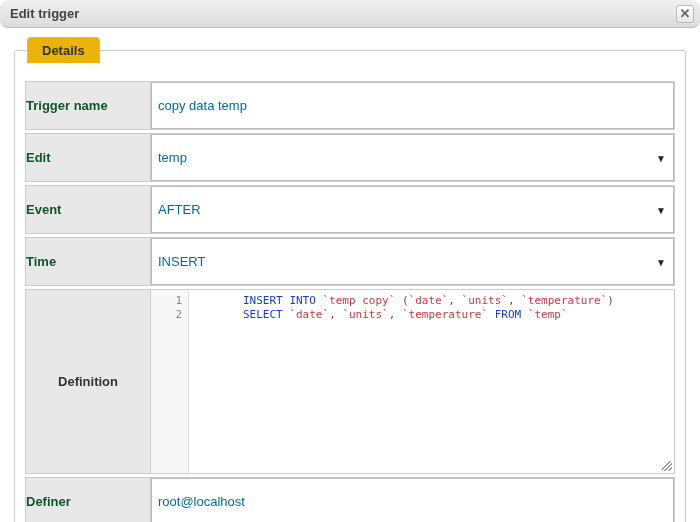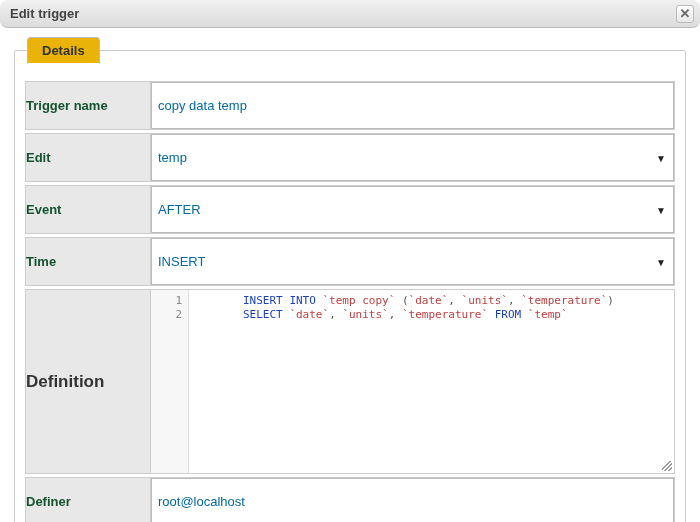--- a/index.html
+++ b/index.html
@@ -164,23 +164,24 @@
     height: 10px;
     background:
       linear-gradient(135deg, transparent 0 40%, #999 40% 48%, transparent 48% 60%, #999 60% 68%, transparent 68% 80%, #999 80% 88%, transparent 88% 100%);
   }
   .def-label-cell {
     width: 125px;
     background: #e8e8e8;
     border: 1px solid #ccc;
     font-weight: bold;
     color: #333;
-    font-size: 17px;
+    font-size: 13px;
     padding: 6px 8px;
     vertical-align: middle;
+    text-align: center;
   }
   .footer-sep {
     border-top: 1px solid #ddd;
     margin: 12px 14px 0 14px;
   }
   .footer {
     display: flex;
     justify-content: flex-end;
     gap: 8px;
     padding: 10px 16px;

